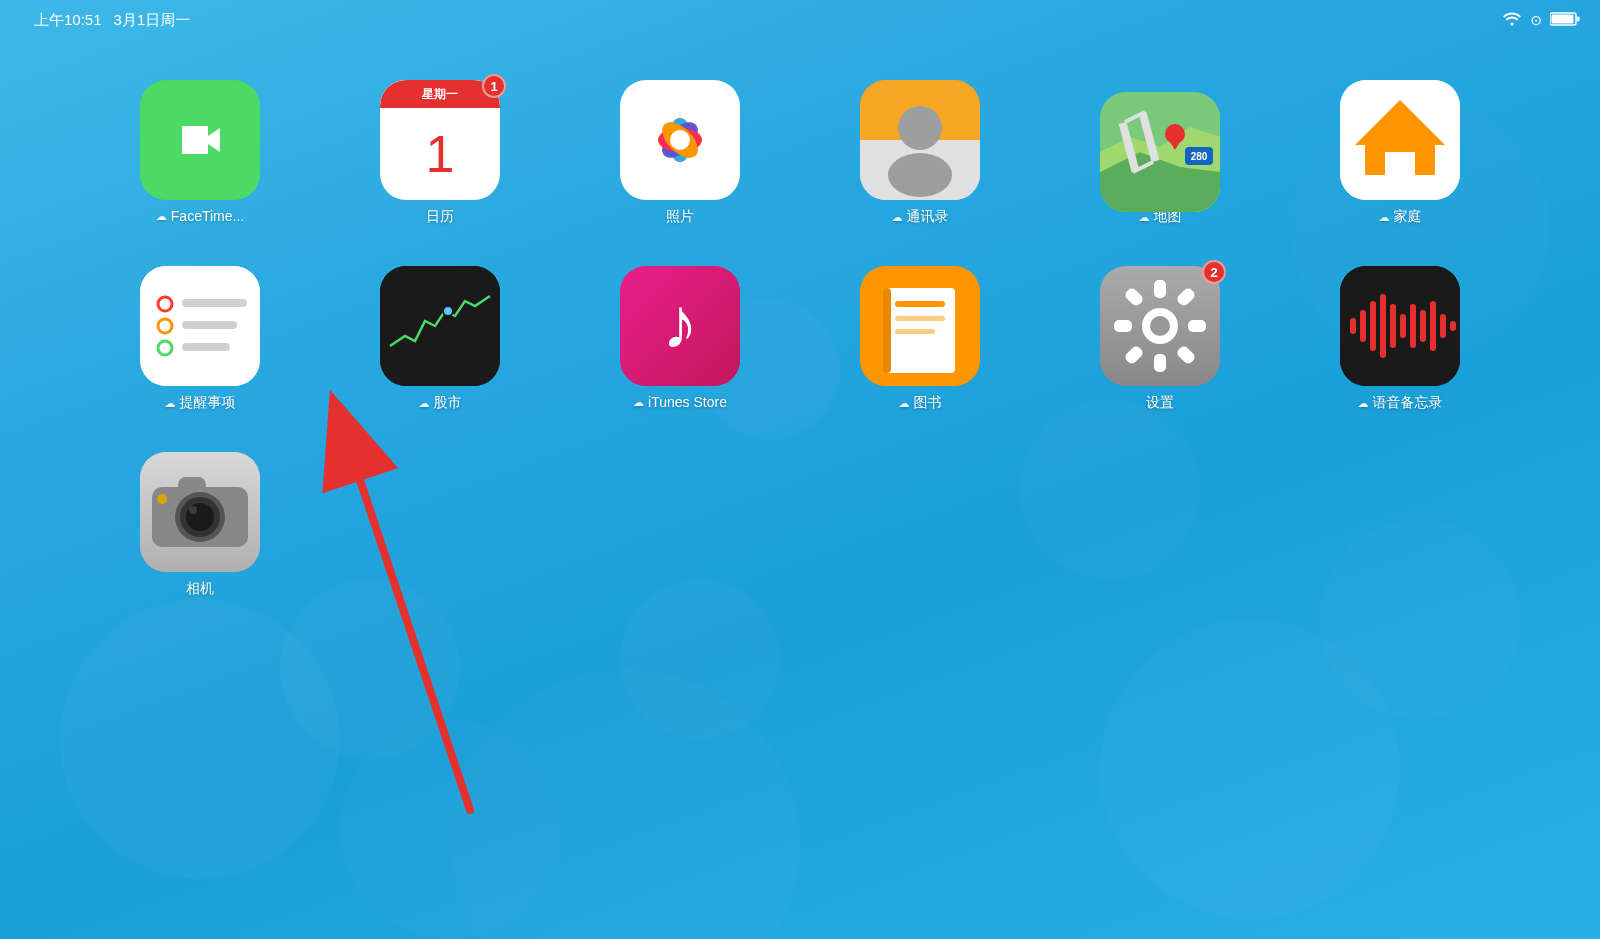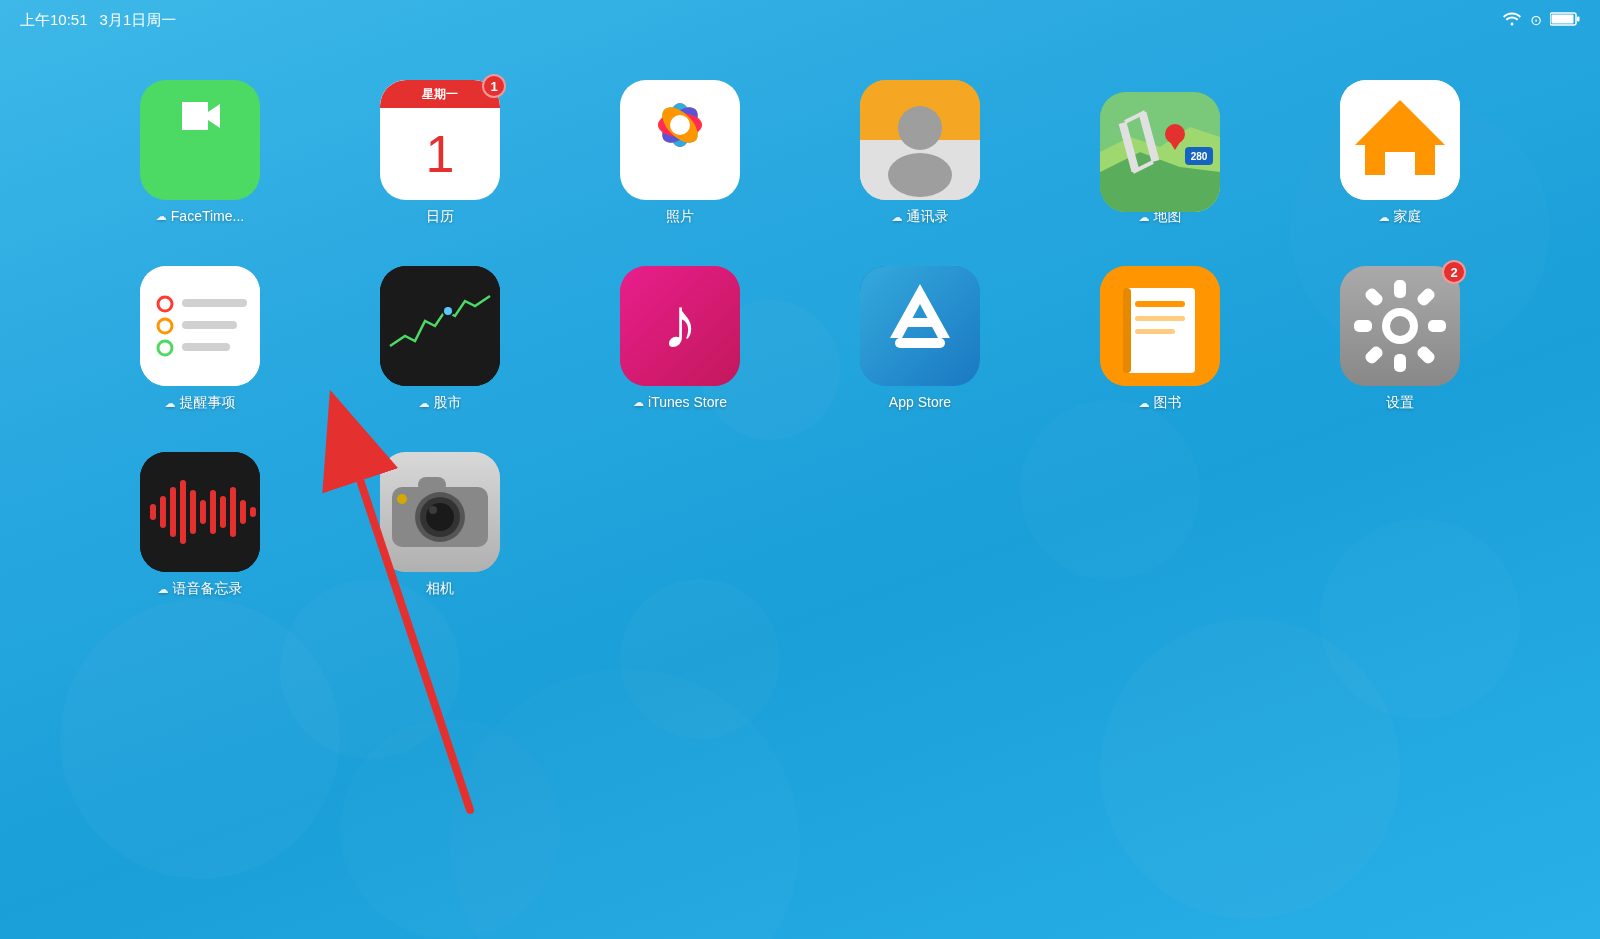--- a/index.html
+++ b/index.html
@@ -27,21 +27,21 @@
       height: 40px;
       display: flex;
       align-items: center;
       justify-content: space-between;
       padding: 0 20px;
       color: white;
       font-size: 15px;
       font-weight: 500;
       z-index: 10;
     }
-    .status-left { display: flex; gap: 12px; align-items: center; }
+    .status-left { display: flex; gap: 12px; align-items: center; margin-left: 14px; }
     .status-right { display: flex; gap: 8px; align-items: center; }
 
     
     .app-grid {
       position: absolute;
       top: 60px;
       left: 0; right: 0;
       display: grid;
       grid-template-columns: repeat(6, 1fr);
       grid-template-rows: repeat(3, auto);
@@ -63,20 +63,21 @@
       width: 120px;
       height: 120px;
     }
 
     .app-icon {
       width: 120px;
       height: 120px;
       border-radius: 26px;
       overflow: hidden;
       display: flex;
+      align-items: center;
       justify-content: center;
       position: relative;
     }
 
     .app-label {
       color: white;
       font-size: 14px;
       text-align: center;
       text-shadow: 0 1px 3px rgba(0,0,0,0.3);
       display: flex;
@@ -359,44 +360,20 @@
           <text x="60" y="82" font-size="72" fill="white" text-anchor="middle" font-family="Arial">♪</text>
         </svg>
       </div>
     </div>
     <div class="app-label">
       <span class="icloud-icon">☁</span>
       <span>iTunes Store</span>
     </div>
   </div>
 
-  <div class="app-item">
-    <div class="app-icon-wrapper">
-      <div class="app-icon icon-appstore">
-        <svg width="120" height="120" viewBox="0 0 120 120">
-          <defs>
-            <linearGradient id="appstoreGrad" x1="0%" y1="0%" x2="100%" y2="100%">
-              <stop offset="0%" style="stop-color:#34aadc"></stop>
-              <stop offset="100%" style="stop-color:#1a78c2"></stop>
-            </linearGradient>
-          </defs>
-          <rect width="120" height="120" rx="26" fill="url(#appstoreGrad)"></rect>
-
-          <g fill="white">
-            <rect x="35" y="72" width="50" height="10" rx="5"></rect>
-            <polygon points="60,18 30,72 42,72 60,38 78,72 90,72"></polygon>
-            <rect x="45" y="52" width="30" height="9" rx="4.5"></rect>
-          </g>
-        </svg>
-      </div>
-    </div>
-    <div class="app-label">
-      <span>App Store</span>
-    </div>
-  </div>
 
   <div class="app-item">
     <div class="app-icon-wrapper">
       <div class="app-icon icon-books">
         <svg width="120" height="120" viewBox="0 0 120 120">
           <rect width="120" height="120" rx="26" fill="#ff9500"></rect>
 
           <rect x="25" y="22" width="70" height="85" rx="4" fill="white"></rect>
           <rect x="35" y="35" width="50" height="6" rx="3" fill="#ff9500"></rect>
           <rect x="35" y="50" width="50" height="5" rx="2.5" fill="#ffcc80"></rect>

